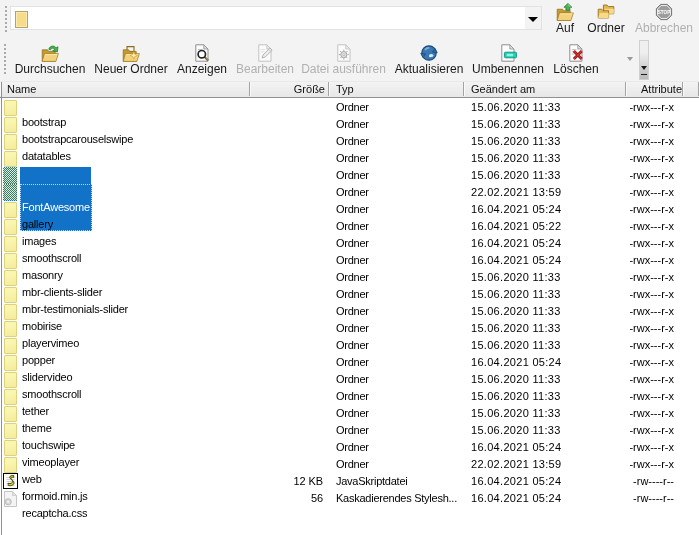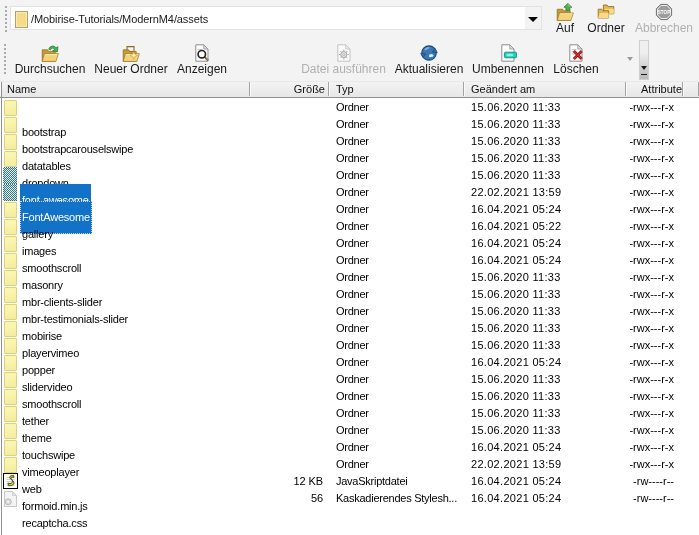--- a/index.html
+++ b/index.html
@@ -17,39 +17,38 @@
   .tbtn{position:absolute;text-align:center;font-size:12px;color:#1a1a1a;}
   .tbtn .ic{display:block;margin:0 auto 0;width:18px;height:18px;}
   .tbtn.dis{color:#b0b0b0;}
   
   #hdr{left:0;top:82px;width:699px;height:15px;background:linear-gradient(#f3f3f3,#e7e7e7);border-bottom:1px solid #909090;font-size:11px;color:#111;}
   .hseg{position:absolute;top:0;height:14px;line-height:14px;border-right:1px solid #a3a3a3;box-shadow:inset 1px 0 #fafafa;box-sizing:border-box;}
   
   #list{left:0;top:98px;width:699px;height:437px;background:#fff;}
   #lborder{left:1px;top:82px;width:1px;height:453px;background:#8f8f8f;}
   .row{position:absolute;left:0;width:699px;height:17px;font-size:11px;line-height:17px;color:#000;}
-  .nm{position:absolute;left:20px;top:17px;letter-spacing:-0.2px;padding:8px 2px;white-space:pre;}
+  .nm{position:absolute;left:20px;top:0;letter-spacing:-0.2px;padding:15px 2px;white-space:pre;}
   .sz{position:absolute;left:250px;width:73px;top:0;text-align:right;letter-spacing:-0.1px;}
   .tp{position:absolute;left:336px;top:0;letter-spacing:-0.25px;}
   .dt{position:absolute;left:471px;top:0;letter-spacing:0.3px;}
   .at{position:absolute;left:600px;width:74px;top:0;text-align:right;}
   .fico{position:absolute;left:4px;top:1px;width:11px;height:14px;background:linear-gradient(165deg,#faf6b0 30%,#f4ea9a);border:1px solid #ddd37f;border-radius:1px;}
   .sel .nm{background:#1272c8;color:#fff;}
   .selchk{position:absolute;left:3px;top:0;width:14px;height:17px;background:repeating-conic-gradient(rgba(16,110,195,.95) 0% 25%,rgba(255,255,255,0) 0% 50%) 0 0/2px 2px;}
   .foc{outline:1px dotted #bcd7ef;outline-offset:-1px;}
 </style></head>
 <body>
 <div class="abs" id="tb1">
   <div class="abs grip" style="left:5px;top:6px;height:26px;"></div>
   <div class="abs" id="combo">
     <svg style="position:absolute;left:4px;top:4px" width="13" height="17" viewBox="0 0 13 17">
         <rect x="0.5" y="0.5" width="12" height="16" fill="#f6dc88" stroke="#b3a169"></rect>
         <rect x="1.5" y="1.5" width="10" height="14" fill="none" stroke="#fceebb" stroke-width="1" opacity="0.8"></rect>
       </svg>
-    <div class="txt">/Mobirise-Tutorials/ModernM4/assets</div>
     <div id="cbtn"></div>
   </div>
 
   <div class="tbtn" id="b-auf" style="left:546px;top:3px;width:38px;">
     <span class="ic" id="ic-auf"><svg width="18" height="18" viewBox="0 0 18 18">
           <g transform="translate(0,0.6) scale(1,0.97)">
             <path d="M1.2 5.8 L6.6 5.8 L7.8 7.4 L14.2 7.4 L14.2 17.4 L1.2 17.4 Z" fill="#c8992f" stroke="#8a6a1d" stroke-width="0.7"></path>
             <path d="M3.4 9.6 L17.4 9.6 L14.9 17.4 L1.2 17.4 Z" fill="#f4d27c" stroke="#9a7a28" stroke-width="0.7"></path>
             <path d="M4.2 10.6 L16.2 10.6" stroke="#fce9ae" stroke-width="1.1" opacity="0.9"></path>
           </g>
@@ -86,20 +85,27 @@
           <path d="M11.8 7.6 l1.1 2.7 2.7 1.1 -2.7 1.1 -1.1 2.7 -1.1 -2.7 -2.7 -1.1 2.7 -1.1 z" fill="#fff2a8" stroke="#bd9832" stroke-width="0.6"></path>
         </svg></span>Neuer Ordner</div>
   <div class="tbtn" style="left:172px;top:7px;width:60px;"><span class="ic" id="ic-anz"><svg width="18" height="18" viewBox="0 0 18 18">
           <path d="M2.8 0.8 h8 l4.2 4.2 v12.2 h-12.2 z" fill="#fdfdfd" stroke="#8f8f8f" stroke-width="1"></path>
           <path d="M10.8 0.8 l4.2 4.2 h-4.2 z" fill="#e2e2e2" stroke="#8f8f8f" stroke-width="0.8"></path>
           <path d="M4.8 5.6 h4.6 M4.8 7.8 h3.6" stroke="#bbb" stroke-width="0.9"></path>
           <circle cx="8.8" cy="10.2" r="3.7" fill="rgba(255,255,255,0.5)" stroke="#262626" stroke-width="1.7"></circle>
           <path d="M11.7 13.1 L15 16.4" stroke="#222" stroke-width="1.7"></path>
           <path d="M12.4 13.6 L15.1 16.2" stroke="#b98f40" stroke-width="1.3"></path>
         </svg></span>Anzeigen</div>
+  <div class="tbtn dis" style="left:233px;top:7px;width:64px;"><span class="ic" id="ic-bea"><svg width="18" height="18" viewBox="0 0 18 18">
+          <path d="M2.8 0.8 h8 l4.2 4.2 v12.2 h-12.2 z" fill="#fbfbfb" stroke="#c2c2c2" stroke-width="1"></path>
+          <path d="M10.8 0.8 l4.2 4.2 h-4.2 z" fill="#ececec" stroke="#c2c2c2" stroke-width="0.8"></path>
+          <path d="M4.8 5.6 h4.6 M4.8 7.8 h3.6" stroke="#ddd" stroke-width="0.9"></path>
+          <path d="M13.9 3.9 l2.2 2.2 -7 7 -3 0.9 0.9 -3 z" fill="#ececec" stroke="#a5a5a5" stroke-width="0.8"></path>
+          <path d="M12.6 5.2 l2.2 2.2" stroke="#bdbdbd" stroke-width="0.8"></path>
+        </svg></span>Bearbeiten</div>
   <div class="tbtn dis" style="left:298px;top:7px;width:91px;"><span class="ic" id="ic-dat"><svg width="18" height="18" viewBox="0 0 18 18">
           <path d="M2.8 0.8 h8 l4.2 4.2 v12.2 h-12.2 z" fill="#fbfbfb" stroke="#c2c2c2" stroke-width="1"></path>
           <path d="M10.8 0.8 l4.2 4.2 h-4.2 z" fill="#ececec" stroke="#c2c2c2" stroke-width="0.8"></path>
           <circle cx="8.8" cy="10.6" r="3.1" fill="#e0e0e0" stroke="#9f9f9f" stroke-width="0.9"></circle>
           <circle cx="8.8" cy="10.6" r="1" fill="#f8f8f8" stroke="#9f9f9f" stroke-width="0.6"></circle>
           <path d="M8.8 6.9v-1.2M8.8 15.5v-1.2M12.5 10.6h1.2M5.1 10.6H3.9M11.4 8l.9-.9M6.2 13.2l-.9.9M11.4 13.2l.9.9M6.2 8l-.9-.9" stroke="#9f9f9f" stroke-width="1"></path>
         </svg></span>Datei ausführen</div>
   <div class="tbtn" style="left:390px;top:7px;width:78px;"><span class="ic" id="ic-akt"><svg width="18" height="18" viewBox="0 0 18 18">
           <circle cx="9" cy="9" r="7.2" fill="#3a77b4"></circle>
           <circle cx="9" cy="9" r="7.2" fill="none" stroke="#1d4a77" stroke-width="1.2"></circle>

